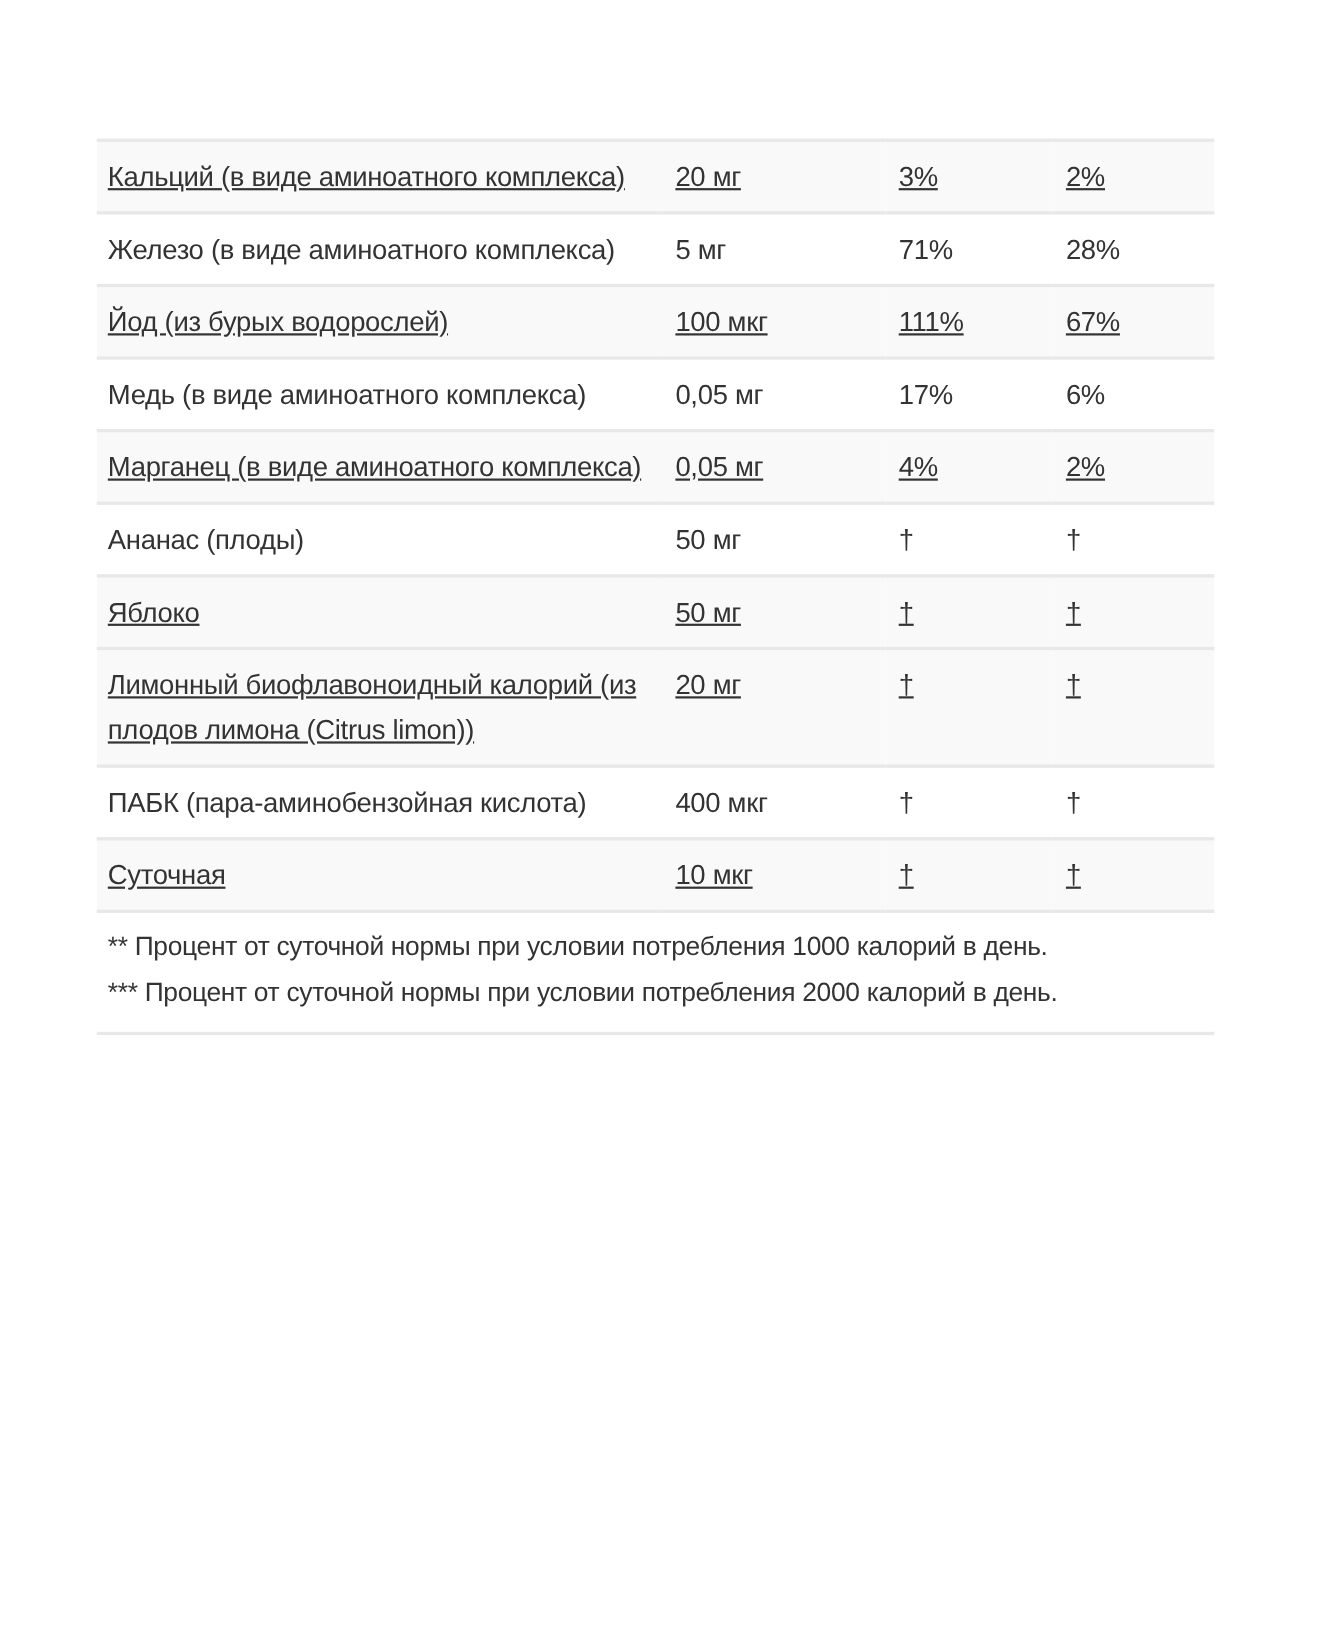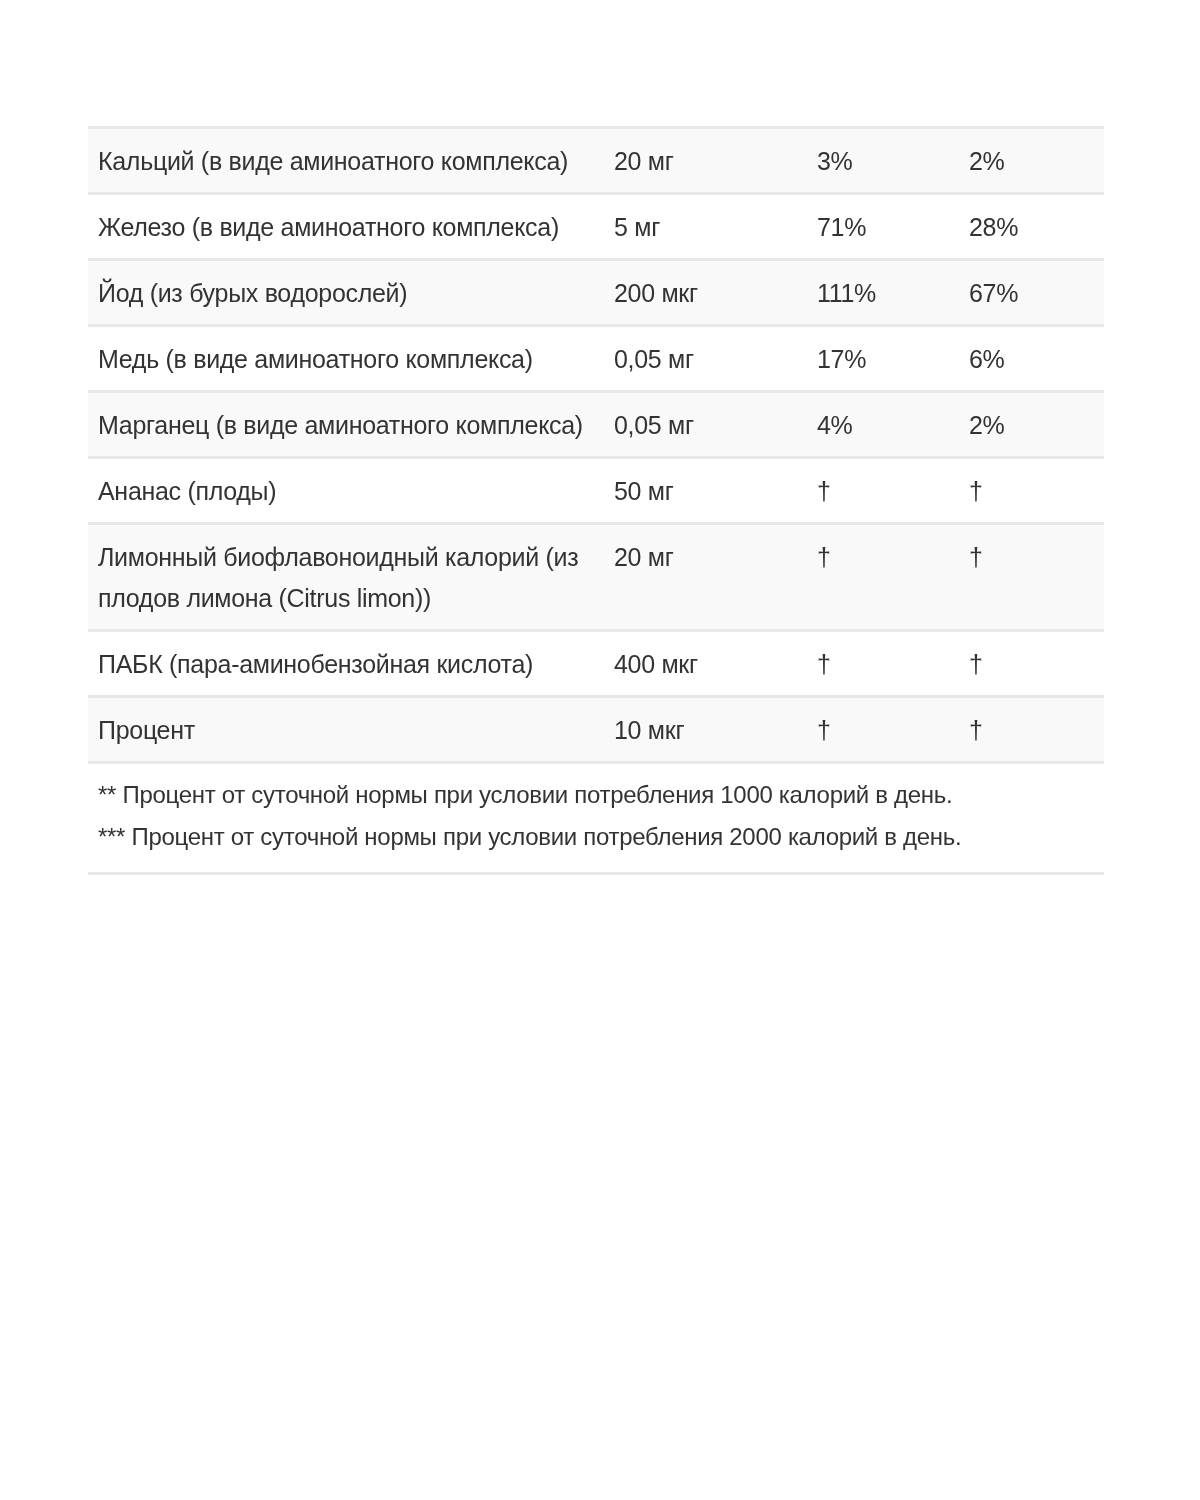--- a/index.html
+++ b/index.html
@@ -1,21 +1,21 @@
 <!DOCTYPE html>
 <html><head>
 <meta charset="utf-8">
 <style>
   html, body { margin: 0; padding: 0; background: #ffffff; }
   body { width: 1200px; height: 1500px; position: relative; font-family: "Liberation Sans", "DejaVu Sans", sans-serif; color: #333333; }
   .wrap { position: absolute; left: 88px; top: 126px; width: 1016px; }
   table { width: 100%; border-collapse: collapse; font-size: 25px; line-height: 41px; letter-spacing: -0.3px; }
   tr { border-top: 3px solid #e8e8e8; }
   tr:last-child { border-bottom: 3px solid #e8e8e8; }
-  tr.shade { background: #f9f9f9; }
+  tr.shade { background: #f9f9f9; text-decoration: underline; }
   td { vertical-align: top; padding: 12px 10px 10px 10px; }
   td.name { width: 493px; }
   td.amount { width: 181px; padding-left: 13px; }
   td.pct1 { width: 130px; padding-left: 12px; }
   td.pct2 { padding-left: 12px; }
   .notes { padding: 10px 10px 14px 10px; font-size: 24px; line-height: 42px; border-bottom: 3px solid #e8e8e8; letter-spacing: -0.3px; }
   .notes div { white-space: nowrap; }
 </style>
 </head>
 <body>
@@ -30,21 +30,21 @@
           <td class="pct2">2%</td>
         </tr>
         <tr>
           <td class="name">Железо (в виде аминоатного комплекса)</td>
           <td class="amount">5 мг</td>
           <td class="pct1">71%</td>
           <td class="pct2">28%</td>
         </tr>
         <tr class="shade">
           <td class="name">Йод (из бурых водорослей)</td>
-          <td class="amount">200 мкг</td>
+          <td class="amount">100 мкг</td>
           <td class="pct1">111%</td>
           <td class="pct2">67%</td>
         </tr>
         <tr>
           <td class="name">Медь (в виде аминоатного комплекса)</td>
           <td class="amount">0,05 мг</td>
           <td class="pct1">17%</td>
           <td class="pct2">6%</td>
         </tr>
         <tr class="shade">
@@ -53,33 +53,39 @@
           <td class="pct1">4%</td>
           <td class="pct2">2%</td>
         </tr>
         <tr>
           <td class="name">Ананас (плоды)</td>
           <td class="amount">50 мг</td>
           <td class="pct1">†</td>
           <td class="pct2">†</td>
         </tr>
         <tr class="shade">
+          <td class="name">Яблоко</td>
+          <td class="amount">50 мг</td>
+          <td class="pct1">†</td>
+          <td class="pct2">†</td>
+        </tr>
+        <tr class="shade">
           <td class="name">Лимонный биофлавоноидный калорий (из плодов лимона (Citrus limon))</td>
           <td class="amount">20 мг</td>
           <td class="pct1">†</td>
           <td class="pct2">†</td>
         </tr>
         <tr>
           <td class="name">ПАБК (пара-аминобензойная кислота)</td>
           <td class="amount">400 мкг</td>
           <td class="pct1">†</td>
           <td class="pct2">†</td>
         </tr>
         <tr class="shade">
-          <td class="name">Процент</td>
+          <td class="name">Суточная</td>
           <td class="amount">10 мкг</td>
           <td class="pct1">†</td>
           <td class="pct2">†</td>
         </tr>
       </tbody>
   </table>
   <div class="notes">
     <div>** Процент от суточной нормы при условии потребления 1000 калорий в день.</div>
     <div>*** Процент от суточной нормы при условии потребления 2000 калорий в день.</div>
   </div>

